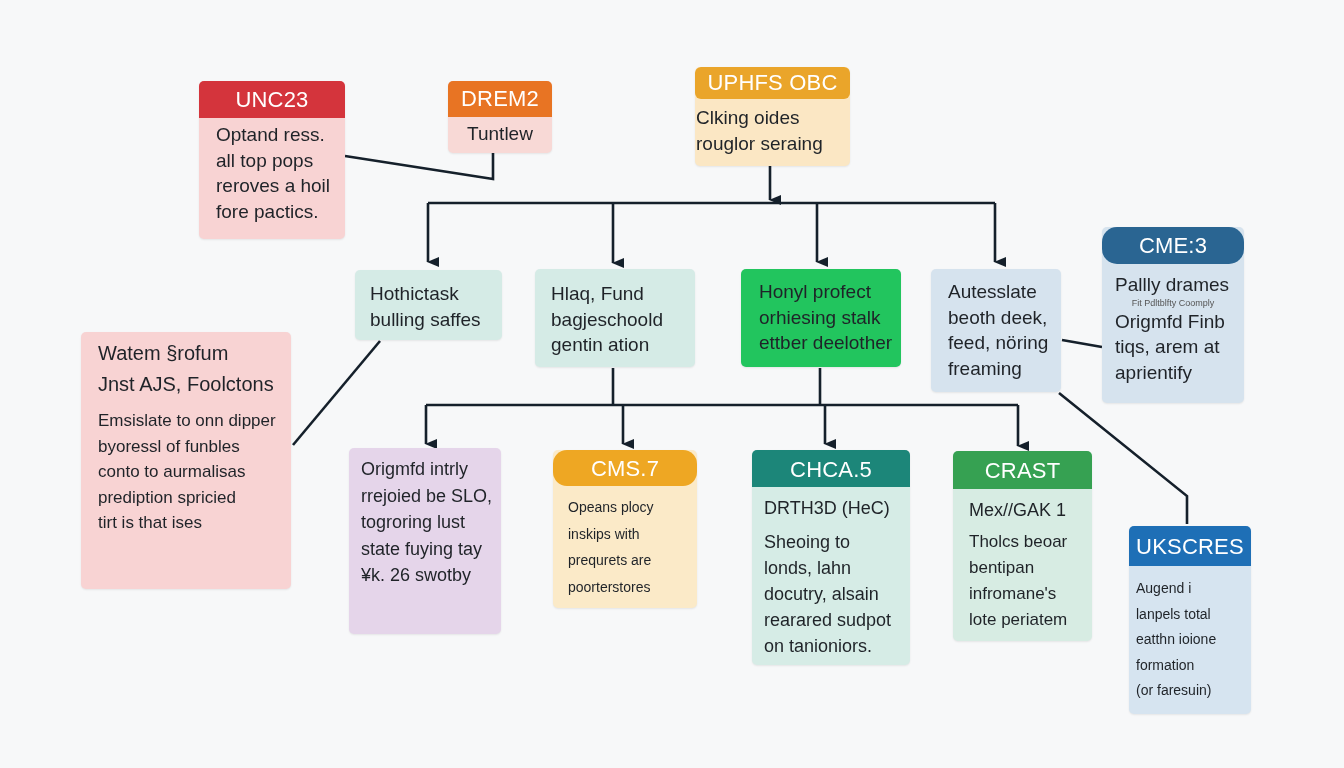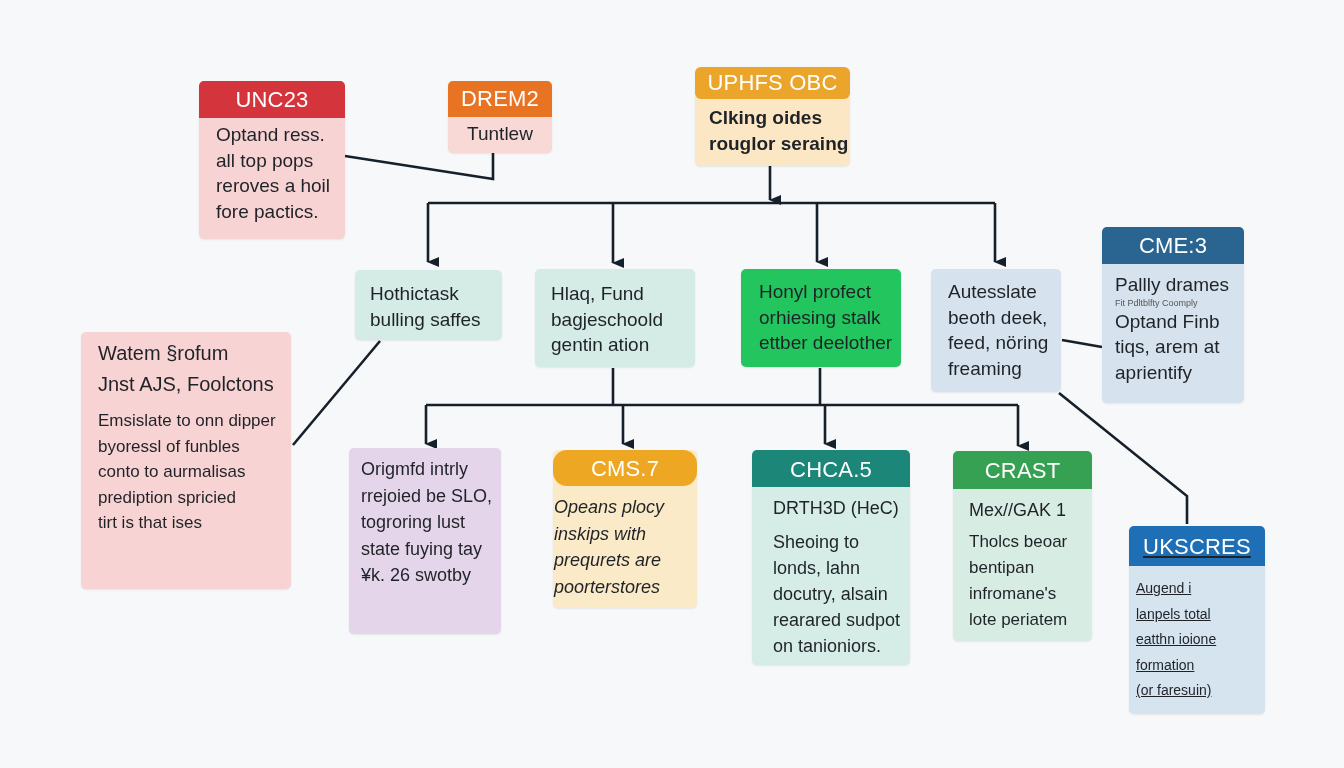--- a/index.html
+++ b/index.html
@@ -14,21 +14,21 @@
     position: absolute; border-radius: 5px; overflow: hidden;
     box-shadow: 0 1px 2px rgba(0,0,0,0.08);
   }
   .node .hdr {
     color: #ffffff; font-size: 22px; text-align: center;
     height: 38px; line-height: 38px; letter-spacing: 0.2px;
   }
   .node .body { padding: 6px 16px 10px 16px; font-size: 19px; line-height: 25.5px; }
   .node .body p { margin: 0; white-space: nowrap; }
   .node .body .sub { font-size: 18px; margin-bottom: 6px; }
-  .node .body .tiny { font-size: 9px; line-height: 11px; color: #555; }
+  .node .body .tiny { font-size: 9px; line-height: 11px; color: #555; text-align: center; }
   .plain .body { padding-top: 12px; }
 </style>
 </head>
 <body>
 
 <svg class="wires" viewBox="0 0 1344 768">
   <defs>
     <marker id="arrow" markerWidth="10" markerHeight="12" refX="5" refY="11" orient="auto" markerUnits="userSpaceOnUse">
       <path d="M0,0 L10,0 L5,12 Z" fill="#15202b"></path>
     </marker>
@@ -71,32 +71,32 @@
 
 <div class="node" style="left:448px;top:81px;width:104px;height:72px;background:#f8d9d6;">
   <div class="hdr" style="background:#e87423;height:36px;line-height:36px;">DREM2</div>
   <div class="body" style="text-align:center;padding:4px 8px;">
     <p>Tuntlew</p>
   </div>
 </div>
 
 <div class="node" style="left:695px;top:67px;width:155px;height:99px;background:#fbe7c4;">
   <div class="hdr" style="background:#eaa52a;height:32px;line-height:32px;border-radius:6px;">UPHFS OBC</div>
-  <div class="body" style="padding:6px 14px;font-weight:bold;">
+  <div class="body" style="padding:6px 1px;">
     <p>Clking oides</p>
     <p>rouglor seraing</p>
   </div>
 </div>
 
 <div class="node" style="left:1102px;top:227px;width:142px;height:176px;background:#d6e3ee;">
-  <div class="hdr" style="background:#2a6592;height:37px;line-height:37px;">CME:3</div>
+  <div class="hdr" style="background:#2a6592;height:37px;line-height:37px;border-radius:15px;">CME:3</div>
   <div class="body" style="padding:8px 13px;">
     <p>Pallly drames</p>
     <p class="tiny">Fit Pdltblfty Coomply</p>
-    <p>Optand Finb</p>
+    <p>Origmfd Finb</p>
     <p>tiqs, arem at</p>
     <p>aprientify</p>
   </div>
 </div>
 
 <div class="node plain" style="left:355px;top:270px;width:147px;height:70px;background:#d5ebe6;">
   <div class="body" style="padding:11px 15px;">
     <p>Hothictask</p>
     <p>bulling saffes</p>
   </div>
@@ -144,52 +144,52 @@
     <p>Origmfd intrly</p>
     <p>rrejoied be SLO,</p>
     <p>togrοring lust</p>
     <p>state fuying tay</p>
     <p>¥k. 26 swotby</p>
   </div>
 </div>
 
 <div class="node" style="left:553px;top:450px;width:144px;height:158px;background:#fbeac8;">
   <div class="hdr" style="background:#eea723;height:36px;line-height:38px;border-radius:14px;">CMS.7</div>
-  <div class="body" style="padding:8px 12px 8px 1px;font-size:18px;line-height:26.5px;font-style:italic;">
+  <div class="body" style="padding:8px 12px 8px 15px;font-size:14px;line-height:26.5px;">
     <p>Opeans plocy</p>
     <p>inskips with</p>
     <p>prequrets are</p>
     <p>poorterstores</p>
   </div>
 </div>
 
 <div class="node" style="left:752px;top:450px;width:158px;height:215px;background:#d6ece6;">
   <div class="hdr" style="background:#1c8679;height:37px;line-height:39px;">CHCA.5</div>
-  <div class="body" style="padding:8px 8px 8px 21px;font-size:18px;line-height:26px;">
+  <div class="body" style="padding:8px 8px 8px 12px;font-size:18px;line-height:26px;">
     <p class="sub" style="margin-bottom:8px;">DRTH3D (HeC)</p>
     <p>Sheoing to</p>
     <p>londs, lahn</p>
     <p>docutry, alsain</p>
     <p>rearared sudpot</p>
     <p>on tanioniors.</p>
   </div>
 </div>
 
 <div class="node" style="left:953px;top:451px;width:139px;height:190px;background:#d7ece3;">
   <div class="hdr" style="background:#36a152;height:38px;line-height:40px;">CRAST</div>
   <div class="body" style="padding:8px 8px 8px 16px;font-size:17px;line-height:26px;">
     <p class="sub" style="margin-bottom:6px;">Mex//GAK  1</p>
     <p>Tholcs beoar</p>
     <p>bentipan</p>
     <p>infromane's</p>
     <p>lote periatem</p>
   </div>
 </div>
 
-<div class="node" style="left:1129px;top:526px;width:136px;height:188px;background:#d6e4f0;text-decoration:underline;">
+<div class="node" style="left:1129px;top:526px;width:122px;height:188px;background:#d6e4f0;">
   <div class="hdr" style="background:#1e6fb6;height:40px;line-height:42px;">UKSCRES</div>
   <div class="body" style="padding:10px 8px 8px 7px;font-size:14px;line-height:25.5px;">
     <p>Augend i</p>
     <p>lanpels total</p>
     <p>eatthn ioione</p>
     <p>formation</p>
     <p>(or faresuin)</p>
   </div>
 </div>
 

